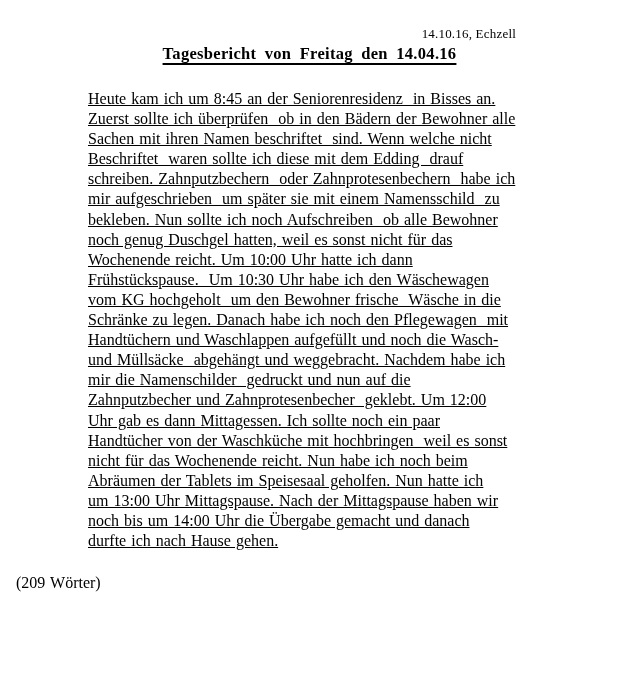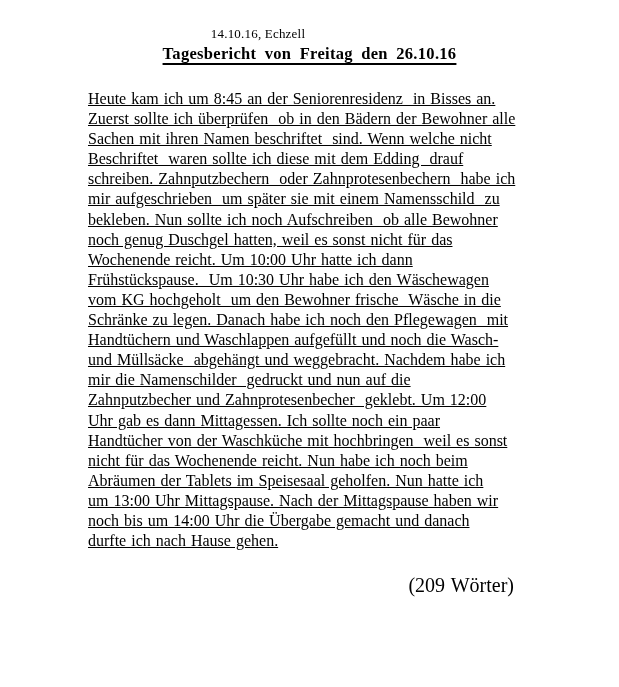--- a/index.html
+++ b/index.html
@@ -18,21 +18,21 @@
   .page {
     position: absolute;
     inset: 0;
     background: #ffffff;
   }
   .header-date {
     position: absolute;
     top: 26px;
     left: 0;
     width: 516px;
-    text-align: center;
+    text-align: right;
     font-size: 13px;
     letter-spacing: 0.2px;
     white-space: pre;
   }
   .page-title {
     position: absolute;
     top: 44px;
     left: 0;
     width: 619px;
     text-align: center;
@@ -54,34 +54,33 @@
     word-spacing: 1px;
     white-space: pre;
   }
   .body-line {
     height: 20.1px;
     text-decoration: underline;
   }
   .word-count {
     position: absolute;
     top: 574px;
-    left: 2px;
+    left: 16px;
     width: 512px;
-    text-align: right;
-    font-size: 20px;
+    font-size: 16px;
     word-spacing: 1px;
     white-space: pre;
   }
 </style>
 </head>
 <body>
 
 <div class="page">
 
   <div class="header-date">14.10.16, Echzell</div>
 
-  <div class="page-title">Tagesbericht von Freitag den 26.10.16</div>
+  <div class="page-title">Tagesbericht von Freitag den 14.04.16</div>
 
   <div class="report-body" id="report-body"><div class="body-line">Heute kam ich um 8:45 an der Seniorenresidenz  in Bisses an.</div><div class="body-line">Zuerst sollte ich überprüfen  ob in den Bädern der Bewohner alle</div><div class="body-line">Sachen mit ihren Namen beschriftet  sind. Wenn welche nicht</div><div class="body-line">Beschriftet  waren sollte ich diese mit dem Edding  drauf</div><div class="body-line">schreiben. Zahnputzbechern  oder Zahnprotesenbechern  habe ich</div><div class="body-line">mir aufgeschrieben  um später sie mit einem Namensschild  zu</div><div class="body-line">bekleben. Nun sollte ich noch Aufschreiben  ob alle Bewohner</div><div class="body-line">noch genug Duschgel hatten, weil es sonst nicht für das</div><div class="body-line">Wochenende reicht. Um 10:00 Uhr hatte ich dann</div><div class="body-line">Frühstückspause.  Um 10:30 Uhr habe ich den Wäschewagen</div><div class="body-line">vom KG hochgeholt  um den Bewohner frische  Wäsche in die</div><div class="body-line">Schränke zu legen. Danach habe ich noch den Pflegewagen  mit</div><div class="body-line">Handtüchern und Waschlappen aufgefüllt und noch die Wasch-</div><div class="body-line">und Müllsäcke  abgehängt und weggebracht. Nachdem habe ich</div><div class="body-line">mir die Namenschilder  gedruckt und nun auf die</div><div class="body-line">Zahnputzbecher und Zahnprotesenbecher  geklebt. Um 12:00</div><div class="body-line">Uhr gab es dann Mittagessen. Ich sollte noch ein paar</div><div class="body-line">Handtücher von der Waschküche mit hochbringen  weil es sonst</div><div class="body-line">nicht für das Wochenende reicht. Nun habe ich noch beim</div><div class="body-line">Abräumen der Tablets im Speisesaal geholfen. Nun hatte ich</div><div class="body-line">um 13:00 Uhr Mittagspause. Nach der Mittagspause haben wir</div><div class="body-line">noch bis um 14:00 Uhr die Übergabe gemacht und danach</div><div class="body-line">durfte ich nach Hause gehen.</div></div>
 
   <div class="word-count">(209 Wörter)</div>
 
 </div>
 
 </body></html>

